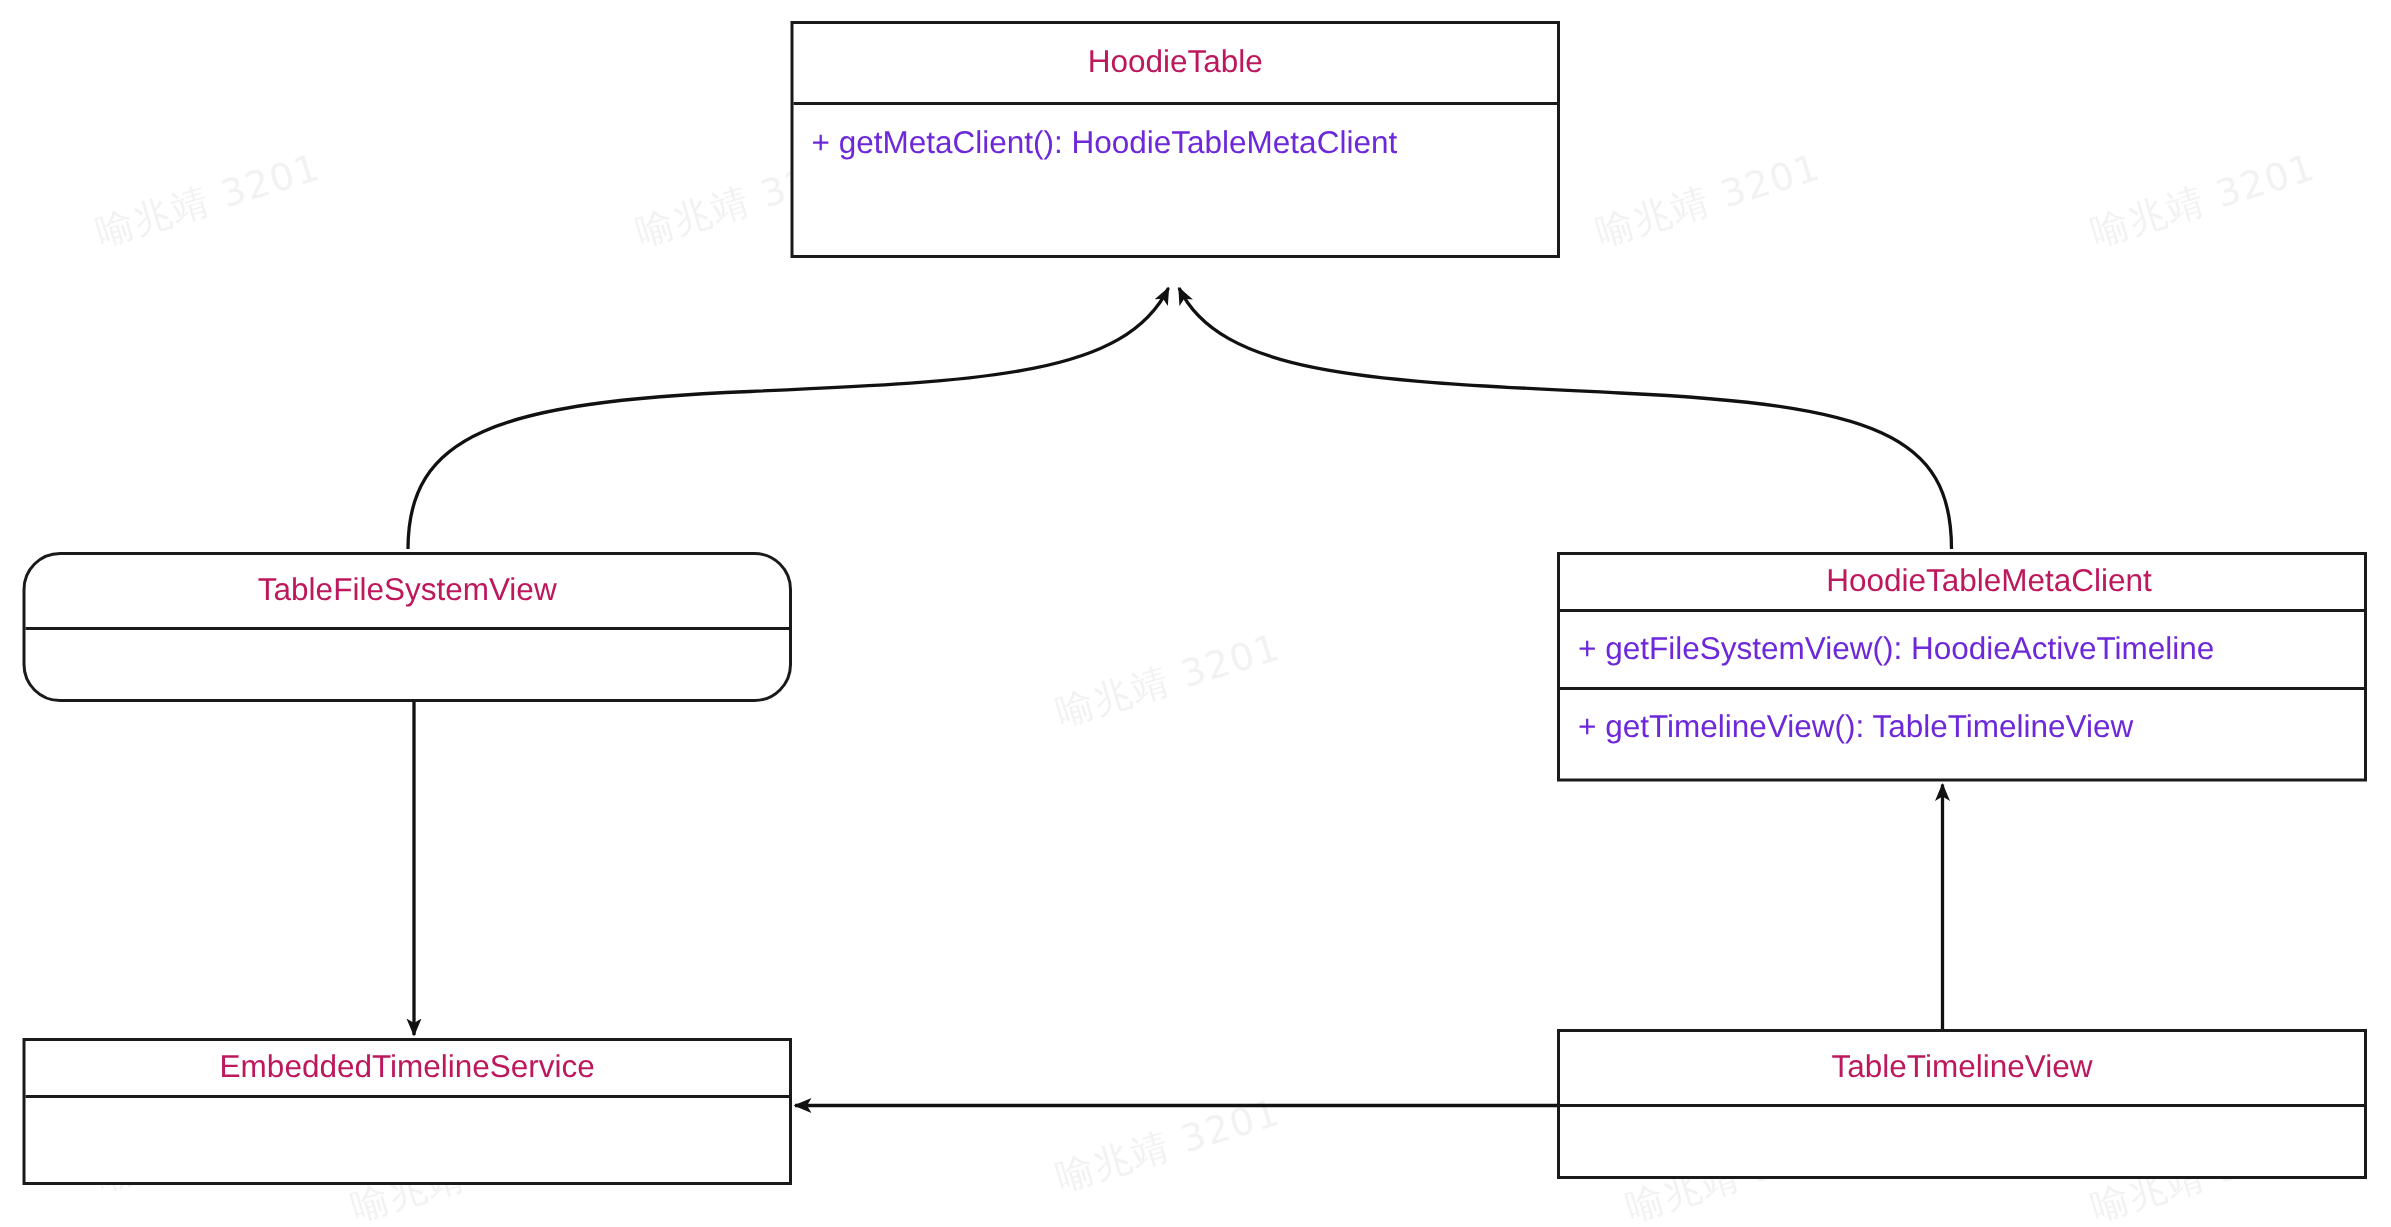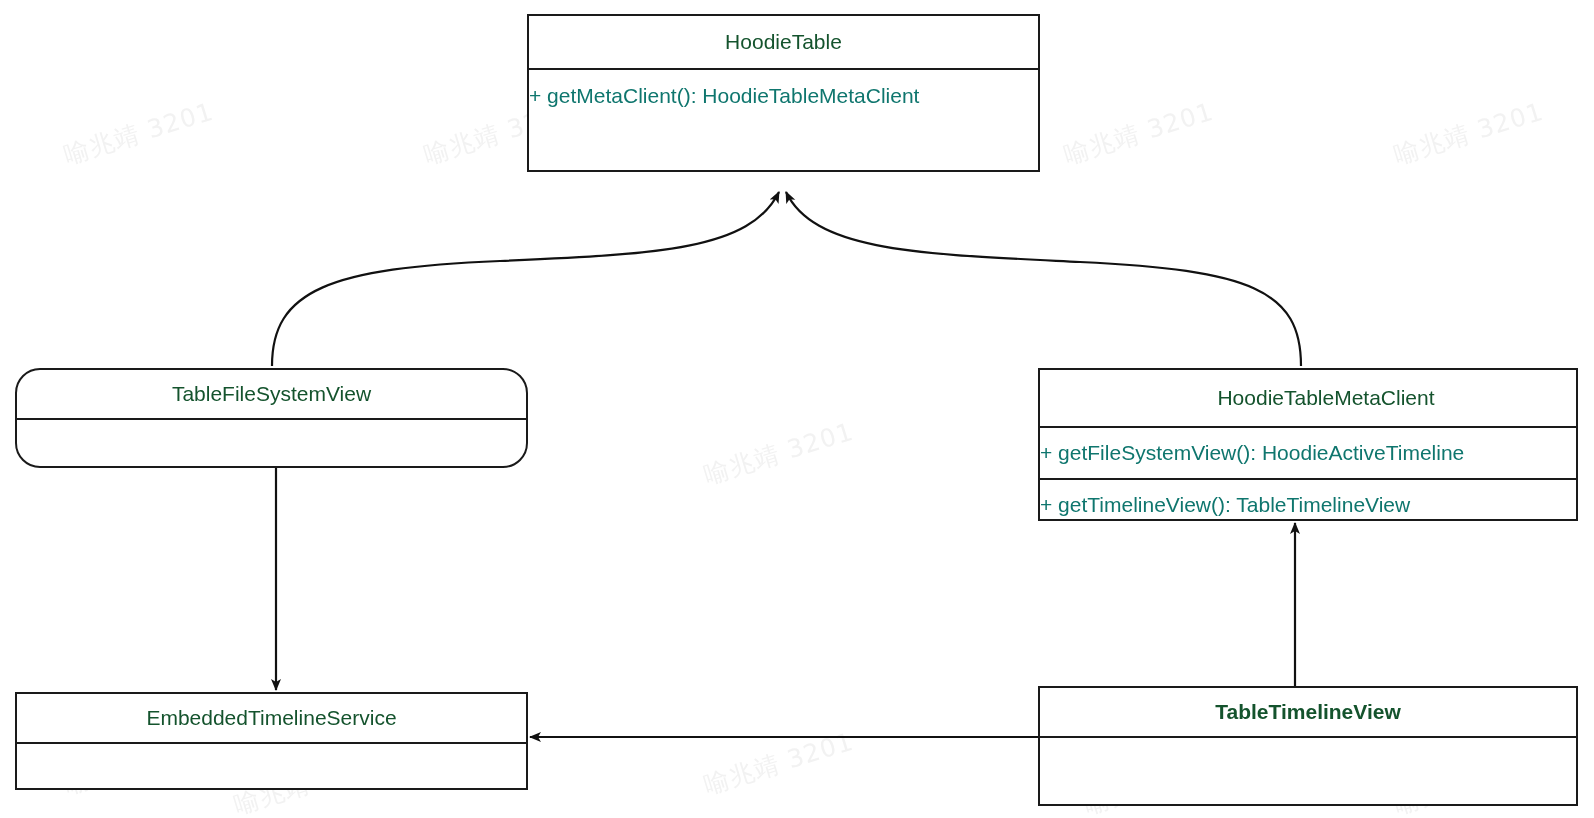--- a/index.html
+++ b/index.html
@@ -57,61 +57,62 @@
     box-sizing: border-box;
     background: #ffffff;
     border: 2px solid #1a1a1a;
     z-index: 3;
   }
   .uml-name {
     box-sizing: border-box;
     width: 100%;
     text-align: center;
     font-size: 21px;
-    color: #14532d;
+    color: #be185d;
     display: flex;
     align-items: center;
     justify-content: center;
   }
   .uml-compartment {
     box-sizing: border-box;
     width: 100%;
     border-top: 2px solid #1a1a1a;
   }
   .uml-member {
     box-sizing: border-box;
     width: 100%;
     font-size: 21px;
-    color: #0f766e;
+    color: #6d28d9;
+    padding-left: 12px;
     display: flex;
     align-items: center;
     white-space: nowrap;
   }
   .empty-compartment {
     width: 100%;
   }
 
   
   #class-hoodietable { left: 527px; top: 14px; width: 513px; height: 158px; }
   #class-hoodietable .uml-name { height: 52px; }
   #class-hoodietable .uml-member { height: 51px; }
 
   #class-tablefilesystemview { left: 15px; top: 368px; width: 513px; height: 100px; border-radius: 25px; }
   #class-tablefilesystemview .uml-name { height: 48px; }
   #class-tablefilesystemview .empty-compartment { height: 48px; }
 
   #class-hoodietablemetaclient { left: 1038px; top: 368px; width: 540px; height: 153px; }
-  #class-hoodietablemetaclient .uml-name { height: 56px; padding-left: 36px; }
+  #class-hoodietablemetaclient .uml-name { height: 36px; padding-left: 36px; }
   #class-hoodietablemetaclient .uml-member { height: 50px; }
 
   #class-embeddedtimelineservice { left: 15px; top: 692px; width: 513px; height: 98px; }
-  #class-embeddedtimelineservice .uml-name { height: 48px; border-radius: 20px; }
+  #class-embeddedtimelineservice .uml-name { height: 36px; border-radius: 20px; }
   #class-embeddedtimelineservice .empty-compartment { height: 46px; }
 
-  #class-tabletimelineview { left: 1038px; top: 686px; width: 540px; height: 120px; font-weight: bold; }
+  #class-tabletimelineview { left: 1038px; top: 686px; width: 540px; height: 100px; }
   #class-tabletimelineview .uml-name { height: 48px; }
   #class-tabletimelineview .empty-compartment { height: 52px; }
 </style>
 </head>
 <body>
 
 <div id="canvas">
 
   <div id="watermark-layer">
       <div class="watermark" style="left: 60px; top: 140px; color: rgb(242, 242, 242); transform: rotate(-17deg);">喻兆靖 3201</div>

